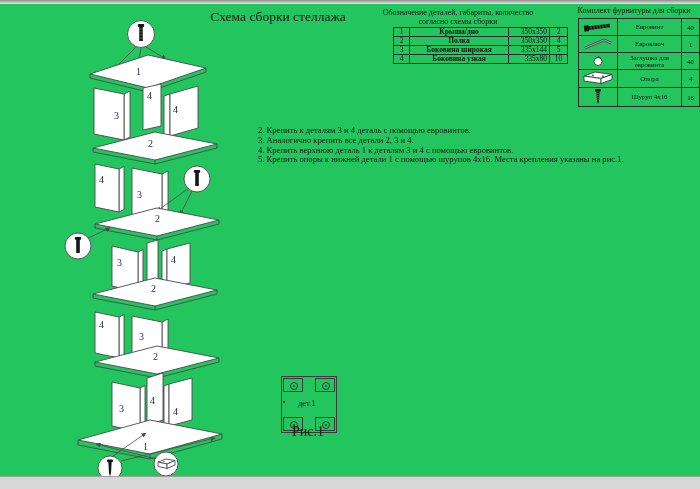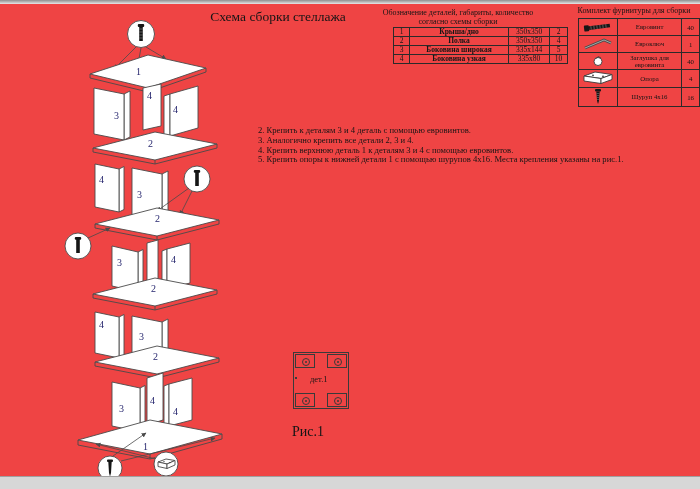--- a/index.html
+++ b/index.html
@@ -1,50 +1,50 @@
 <!DOCTYPE html>
 <html><head>
 <meta charset="utf-8">
 <style>
   html,body{margin:0;padding:0;background:#fff;}
-  .page{position:relative;width:700px;height:489px;background:#ef4444;overflow:hidden;
+  .page{position:relative;width:700px;height:489px;background:#22c55e;overflow:hidden;
         font-family:"Liberation Serif",serif;color:#151515;}
   .edge-top{position:absolute;left:0;top:0;width:700px;height:4px;
             background:linear-gradient(180deg,#8f8f8f,#e7e7e7);}
   .edge-bottom{position:absolute;left:0;top:476px;width:700px;height:13px;
                background:#d7d7d7;border-top:1px solid #a0a0a0;}
   .doc-title{position:absolute;left:188px;top:9px;width:180px;text-align:center;
              font-size:13.5px;white-space:nowrap;}
   
   .parts-caption{position:absolute;left:360px;top:8px;width:196px;text-align:center;
                  font-size:8px;line-height:9px;}
   .parts-table{position:absolute;left:393px;top:27px;border-collapse:collapse;
                font-size:7.5px;}
   .parts-table td{border:1px solid #2a2a2a;padding:0 2px;height:8px;line-height:8px;
                   text-align:center;white-space:nowrap;}
   .parts-table td.c-num{width:11px;}
   .parts-table td.c-name{width:94px;font-weight:bold;}
-  .parts-table td.c-dims{width:36px;}
+  .parts-table td.c-dims{width:36px;text-align:right;}
   .parts-table td.c-qty{width:13px;}
   
   .hw-title{position:absolute;left:568px;top:6px;width:132px;text-align:center;
             font-size:8px;white-space:nowrap;}
   .hw-table{position:absolute;left:578px;top:18px;border-collapse:collapse;
             font-size:6.8px;}
   .hw-table td{border:1px solid #2a2a2a;text-align:center;padding:0 1px;}
   .hw-table td.h-icon{width:36px;height:16px;}
   .hw-table td.h-name{width:62px;line-height:7.5px;}
   .hw-table td.h-qty{width:15px;}
   
   .instructions{position:absolute;left:258px;top:126px;width:390px;
                 font-size:8.6px;line-height:9.8px;}
   .instructions div{white-space:nowrap;}
   
-  .det-box{position:absolute;left:281px;top:352px;width:54px;height:55px;
-           border:1px solid #3a3a3a;margin-left:12px;}
+  .det-box{position:absolute;left:281px;top:376px;width:54px;height:55px;
+           border:1px solid #3a3a3a;}
   .corner{position:absolute;width:18px;height:12px;border:1px solid #3a3a3a;}
   .corner .hole{position:absolute;left:6px;top:2.5px;width:6px;height:6px;border:1px solid #3a3a3a;
                 border-radius:50%;}
   .corner .hole::after{content:"";position:absolute;left:2px;top:2px;width:2px;height:2px;
                 background:#3a3a3a;border-radius:50%;}
   .c-tl{left:1px;top:1px;} .c-tr{right:1px;top:1px;}
   .c-bl{left:1px;bottom:1px;} .c-br{right:1px;bottom:1px;}
   .det-dot{position:absolute;left:1px;top:24px;width:2px;height:2px;background:#3a3a3a;}
   .det-label{position:absolute;left:16px;top:21px;font-size:8.5px;}
   .fig-caption{position:absolute;left:281px;top:424px;width:54px;text-align:center;font-size:14px;}

